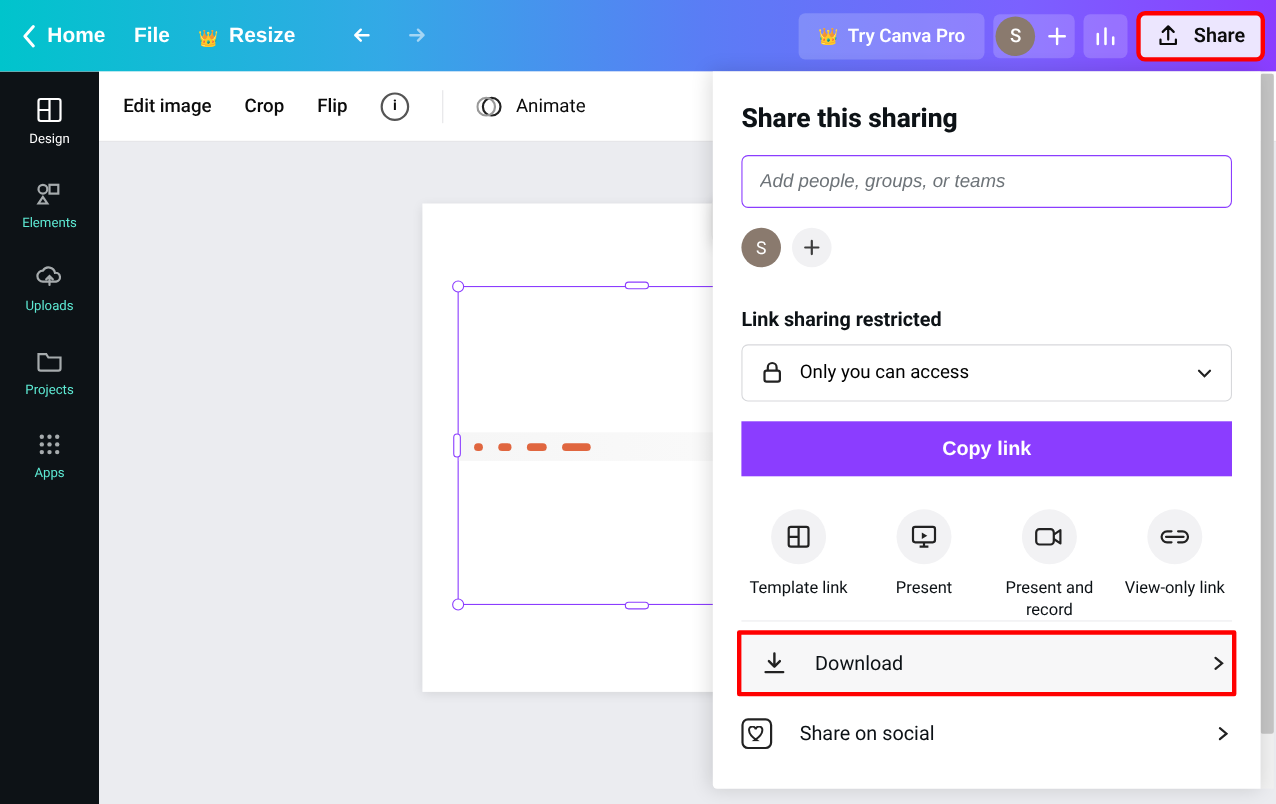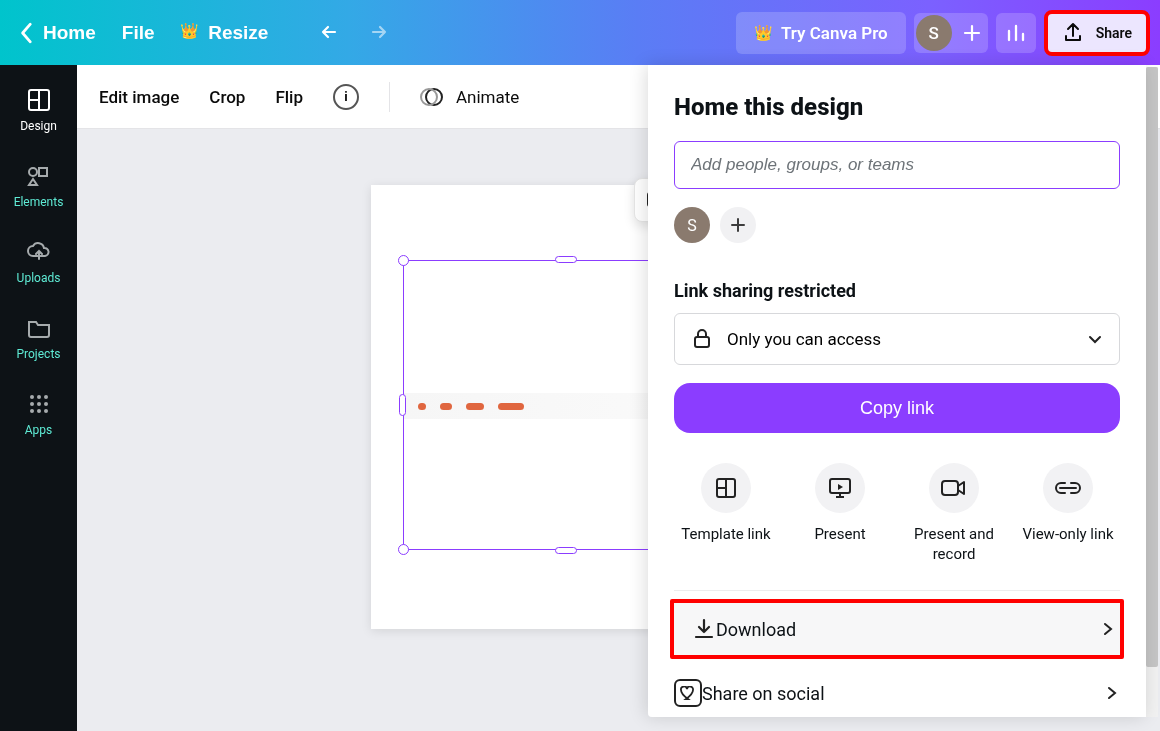--- a/index.html
+++ b/index.html
@@ -3,35 +3,35 @@
   <meta charset="utf-8">
   <style>
     * { margin: 0; padding: 0; box-sizing: border-box; }
     body { font-family: -apple-system, BlinkMacSystemFont, "Segoe UI", Roboto, Helvetica, Arial, sans-serif; overflow: hidden; }
     
     .app { width: 1160px; height: 731px; display: flex; flex-direction: column; position: relative; background: #fff; }
 
     
     .header { height: 65px; background: linear-gradient(90deg, #00c4cc 0%, #33a9e6 30%, #5a7df5 55%, #7b61ff 80%, #8b3dff 100%); display: flex; align-items: center; padding: 0 10px 0 20px; color: #fff; gap: 4px; }
     .hdr-left { display: flex; align-items: center; gap: 26px; }
-    .hdr-btn { background: transparent; border: none; color: #fff; font-size: 19px; font-weight: 600; cursor: pointer; display: flex; align-items: flex-start; gap: 9px; }
+    .hdr-btn { background: transparent; border: none; color: #fff; font-size: 19px; font-weight: 600; cursor: pointer; display: flex; align-items: flex-end; gap: 9px; }
     .hdr-icon-btn { width: 40px; height: 40px; display: flex; align-items: center; justify-content: center; cursor: pointer; color: #fff; border-radius: 6px; }
     .hdr-spacer { flex: 1; }
     .try-pro { background: rgba(255,255,255,0.18); padding: 11px 18px; border-radius: 6px; font-size: 17px; font-weight: 600; display: flex; align-items: center; gap: 8px; cursor: pointer; }
     .crown { color: #fdbc3a; font-size: 15px; }
     .avatar { width: 36px; height: 36px; border-radius: 50%; background: #8a7a6e; color: #fff; display: flex; align-items: center; justify-content: center; font-size: 17px; font-weight: 500; }
     .hdr-sq { background: rgba(255,255,255,0.18); border-radius: 6px; width: 40px; height: 40px; display:flex; align-items:center; justify-content:center; cursor:pointer; }
     .avatar-wrap { display: flex; align-items: center; gap:4px; background: rgba(255,255,255,0.18); border-radius: 6px; padding: 2px 6px 2px 2px; margin:0 4px; }
-    .share-wrap { background: #ece6fe; border-radius: 8px; padding: 8px 14px; display: flex; align-items: center; gap: 12px; color: #0b0b0b; font-size: 14px; font-weight: 600; cursor:pointer; border: 4px solid #ff0000; margin-left:4px; }
+    .share-wrap { background: #ece6fe; border-radius: 8px; padding: 8px 14px; display: flex; gap: 12px; color: #0b0b0b; font-size: 18px; font-weight: 600; cursor:pointer; border: 4px solid #ff0000; margin-left:4px; }
 
     
     .body { flex: 1; display: flex; overflow: hidden; }
 
     
-    .sidebar { width: 77px; background: #0d1216; display: flex; flex-direction: column; align-items: center; padding-top: 18px; gap: 22px; }
+    .sidebar { width: 90px; background: #0d1216; display: flex; flex-direction: column; align-items: center; padding-top: 18px; gap: 22px; }
     .sb-item { display:flex; flex-direction:column; align-items:center; gap:6px; color:#5eead4; cursor:pointer; width:100%; padding: 4px 0; }
     .sb-item.active { color:#fff; }
     .sb-item .lbl { font-size: 12px; }
     .sb-icon { width:26px; height:26px; display:flex; align-items:center; justify-content:center; }
     .ig { width:26px; height:26px; border-radius:7px; background: linear-gradient(45deg,#f09433 0%,#e6683c 25%,#dc2743 50%,#cc2366 75%,#bc1888 100%); display:flex; align-items:center; justify-content:center; }
 
     
     .canvas-area { flex:1; background:#ebecf0; display:flex; flex-direction:column; }
     .context-bar { height:64px; background:#fff; border-bottom:1px solid #e4e4e7; display:flex; align-items:center; padding: 0 22px; gap: 30px; color:#0b0b0b; font-size:17px; }
     .ctx-item { cursor:pointer; font-weight:500; }
@@ -62,26 +62,26 @@
     .sp-inner { padding: 28px 26px 10px 26px; }
     .sp-title { font-size:24px; font-weight:800; color:#0d1216; margin-bottom:20px; }
     .sp-input { width:100%; height:48px; border:1.5px solid #8b3dff; border-radius:6px; padding: 0 16px; font-size:17px; color:#6d7378; outline:none;font-style:italic; }
     .sp-input::placeholder { color:#6d7378; }
     .sp-people { display:flex; gap:10px; margin-top:18px; }
     .avatar-sm { width:36px; height:36px; border-radius:50%; background:#8a7a6e; color:#fff; display:flex; align-items:center; justify-content:center; font-size:16px; }
     .btn-circ { width:36px; height:36px; border-radius:50%; background:#f1f1f3; display:flex; align-items:center; justify-content:center; font-size:20px; cursor:pointer; color:#3d3d3d; }
     .sp-sub { font-size:18px; font-weight:700; color:#0d1216; margin-top:37px; margin-bottom:12px; }
     .sp-select { width:100%; height:52px; border:1px solid #d7d8db; border-radius:6px; display:flex; align-items:center; padding:0 16px; gap:14px; font-size:17px; cursor:pointer; }
     .sp-select .chev { margin-left:auto; }
-    .copy-btn { width:100%; height:50px; background:#8b3dff; color:#fff; border:none; border-radius:16px; font-size:18px; font-weight:400; margin-top:18px; cursor:pointer; }
-    .sp-grid { display:grid; grid-template-columns: repeat(4,1fr); gap:10px; margin-top:30px; padding-bottom: 26px; border-bottom:1px solid #ececee; }
+    .copy-btn { width:100%; height:50px; background:#8b3dff; color:#fff; border:none; border-radius:0; font-size:18px; font-weight:700; margin-top:18px; cursor:pointer; }
+    .sp-grid { display:grid; grid-template-columns: repeat(4,1fr); gap:10px; margin-top:30px; border-bottom:1px solid #ececee; }
     .sp-card { display:flex; flex-direction:column; align-items:center; gap:12px; cursor:pointer; }
     .sp-ico { width:50px; height:50px; border-radius:50%; background:#f2f2f4; display:flex; align-items:center; justify-content:center; }
     .sp-card .lbl { font-size:15px; color:#0d1216; text-align:center; line-height:1.3; }
-    .sp-row { display:flex; align-items:center; gap:0; padding:18px 0; font-size:18px; color:#0d1216; cursor:pointer; }
+    .sp-row { display:flex; align-items:center; gap:25px; padding:18px 0; font-size:18px; color:#0d1216; cursor:pointer; }
     .sp-row .chev { margin-left:auto; }
     .sp-row-ico { width:28px; height:28px; border:2px solid #222; border-radius:6px; display:flex; align-items:center; justify-content:center; }
     .download-hl { border:4px solid #ff0000; margin: 8px -4px 2px -4px; padding: 14px 4px 14px 18px !important; background:#f7f7f8; border-radius:2px; }
 
     
     .scrollbar { position:absolute; right:2px; top:67px; width:12px; height:650px; background:#f1f1f1; }
     .scroll-thumb { position:absolute; top:0; width:12px; height:600px; background:#c5c5c5; border-radius:2px; }
   </style>
 </head>
 <body>
@@ -249,21 +249,21 @@
       </div>
     </div>
   </div>
 
   <div class="scrollbar">
       <div class="scroll-thumb"></div>
     </div>
 
   <div class="share-panel">
     <div class="sp-inner">
-      <div class="sp-title">Home this design</div>
+      <div class="sp-title">Share this sharing</div>
       <input class="sp-input" placeholder="Add people, groups, or teams" style="">
       <div class="sp-people">
         <div class="avatar-sm">S</div>
         <div class="btn-circ">
             <svg width="16" height="16" viewBox="0 0 16 16">
               <path d="M8 2v12M2 8h12" stroke="#3d3d3d" stroke-width="2" stroke-linecap="round"></path>
             </svg>
           </div>
       </div>
       <div class="sp-sub">Link sharing restricted</div>

